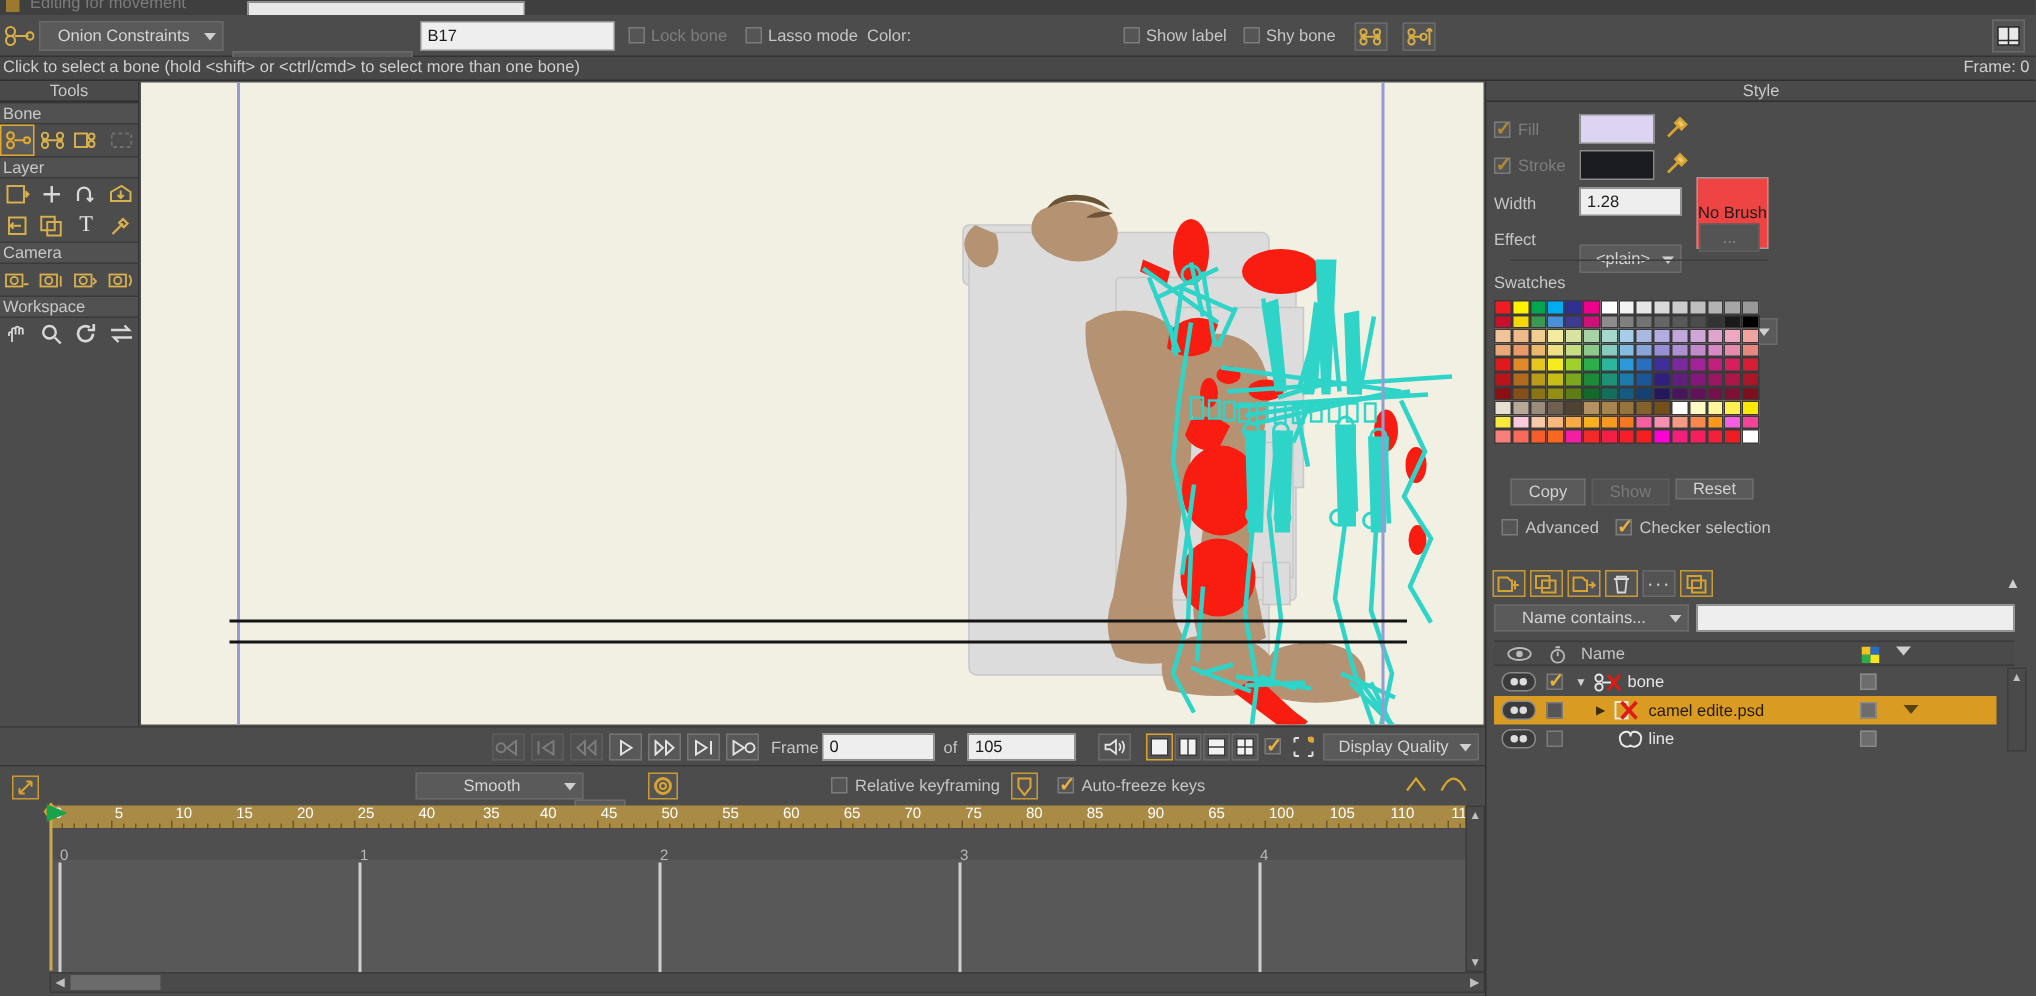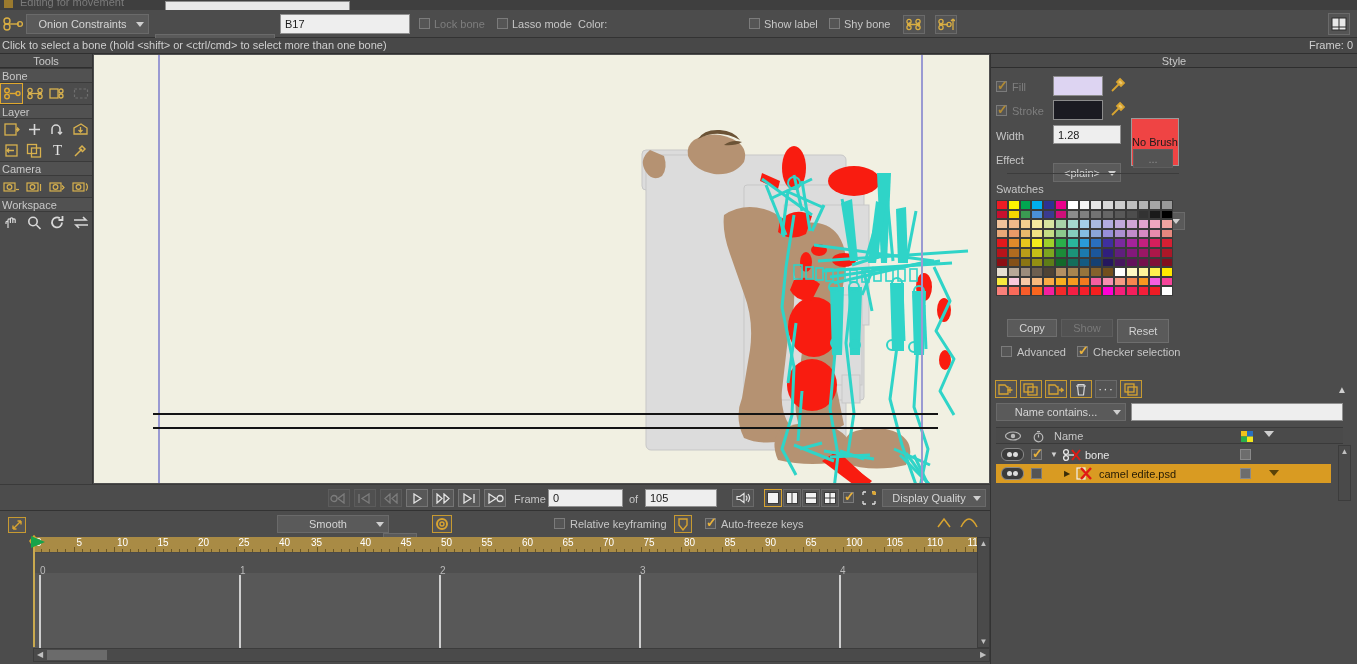--- a/index.html
+++ b/index.html
@@ -691,21 +691,21 @@
 
 <div class="abs" style="left:0px;top:537px;width:33px;height:127px;background:#4c4c4c;"></div>
 <div class="abs" id="ruler">
     <div class="num" style="left: 3px;">0</div>
     <div class="num" style="left: 43.5px;">5</div>
     <div class="num" style="left: 84px;">10</div>
     <div class="num" style="left: 124.5px;">15</div>
     <div class="num" style="left: 165px;">20</div>
     <div class="num" style="left: 205.5px;">25</div>
     <div class="num" style="left: 246px;">40</div>
-    <div class="num" style="left: 278px;">35</div>
+    <div class="num" style="left: 289px;">35</div>
     <div class="num" style="left: 327px;">40</div>
     <div class="num" style="left: 367.5px;">45</div>
     <div class="num" style="left: 408px;">50</div>
     <div class="num" style="left: 448.5px;">55</div>
     <div class="num" style="left: 489px;">60</div>
     <div class="num" style="left: 529.5px;">65</div>
     <div class="num" style="left: 570px;">70</div>
     <div class="num" style="left: 610.5px;">75</div>
     <div class="num" style="left: 651px;">80</div>
     <div class="num" style="left: 691.5px;">85</div>
@@ -1073,21 +1073,21 @@
       <div title="#ef1c24" style="background: rgb(239, 28, 36);"></div>
       <div title="#ffffff" style="background: rgb(255, 255, 255);"></div>
     </div>
 
   <div class="abs btn" style="left:16px;top:265px;width:50px;height:18px;">
     <span>Copy</span>
   </div>
   <div class="abs btn dim" style="left:70px;top:265px;width:52px;height:18px;">
     <span>Show</span>
   </div>
-  <div class="abs btn" style="left:126px;top:265px;width:52px;height:24px;">
+  <div class="abs btn" style="left:126px;top:265px;width:52px;height:14px;">
     <span>Reset</span>
   </div>
 
   <div class="abs" style="left:10px;top:292px;">
       <div class="cb"></div>
     </div>
   <div class="abs lbl" style="left:26px;top:292px;">Advanced</div>
   <div class="abs" style="left:86px;top:292px;">
       <div class="cb on"></div>
     </div>
@@ -1218,17 +1218,32 @@
             </g>
             <g stroke="#e01a14" stroke-width="2.4">
               <path d="M5 2l10 11M15 2L5 13"></path>
             </g>
           </svg>
         </div>
         <span class="nm" style="margin-left: 3px;">camel edite.psd</span>
         <div class="swbox" style="position: absolute; left: 244px; top: 4px;"></div>
         <div style="position: absolute; left: 273px; top: 6px; width: 0px; height: 0px; border-left: 5px solid transparent; border-right: 5px solid transparent; border-top: 6px solid rgb(90, 67, 8);"></div>
       </div>
+      <div class="lrow">
+        <div class="eye" style="margin-left: 5px;">
+          <i></i>
+          <i></i>
+        </div>
+        <div class="cb" style="margin: 0px 0px 0px 7px;"></div>
+        <div style="width: 12px; margin-left: 22px; color: rgb(208, 208, 208); font-size: 8px;"></div>
+        <div style="width: 20px; display: flex; align-items: center; justify-content: center;">
+          <svg width="17" height="13" viewBox="0 0 17 13">
+            <path d="M3 10q-3 -6 2 -8 q4 -1 4 3 q0 -4 4 -3 q5 2 2 8 q-3 3 -6 1 q-3 2 -6 -1z" fill="none" stroke="#e8e8e8" stroke-width="1.3"></path>
+          </svg>
+        </div>
+        <span class="nm" style="margin-left: 3px;">line</span>
+        <div class="swbox" style="position: absolute; left: 244px; top: 4px;"></div>
+      </div>
     </div>
   <div class="abs scrollv" style="right:6px;top:84px;width:13px;height:56px;">
     <div class="abs" style="left:1px;top:1px;width:9px;height:9px;color:#c0c0c0;font-size:8px;text-align:center;">▲</div>
   </div>
 </div>
 
 </body></html>

